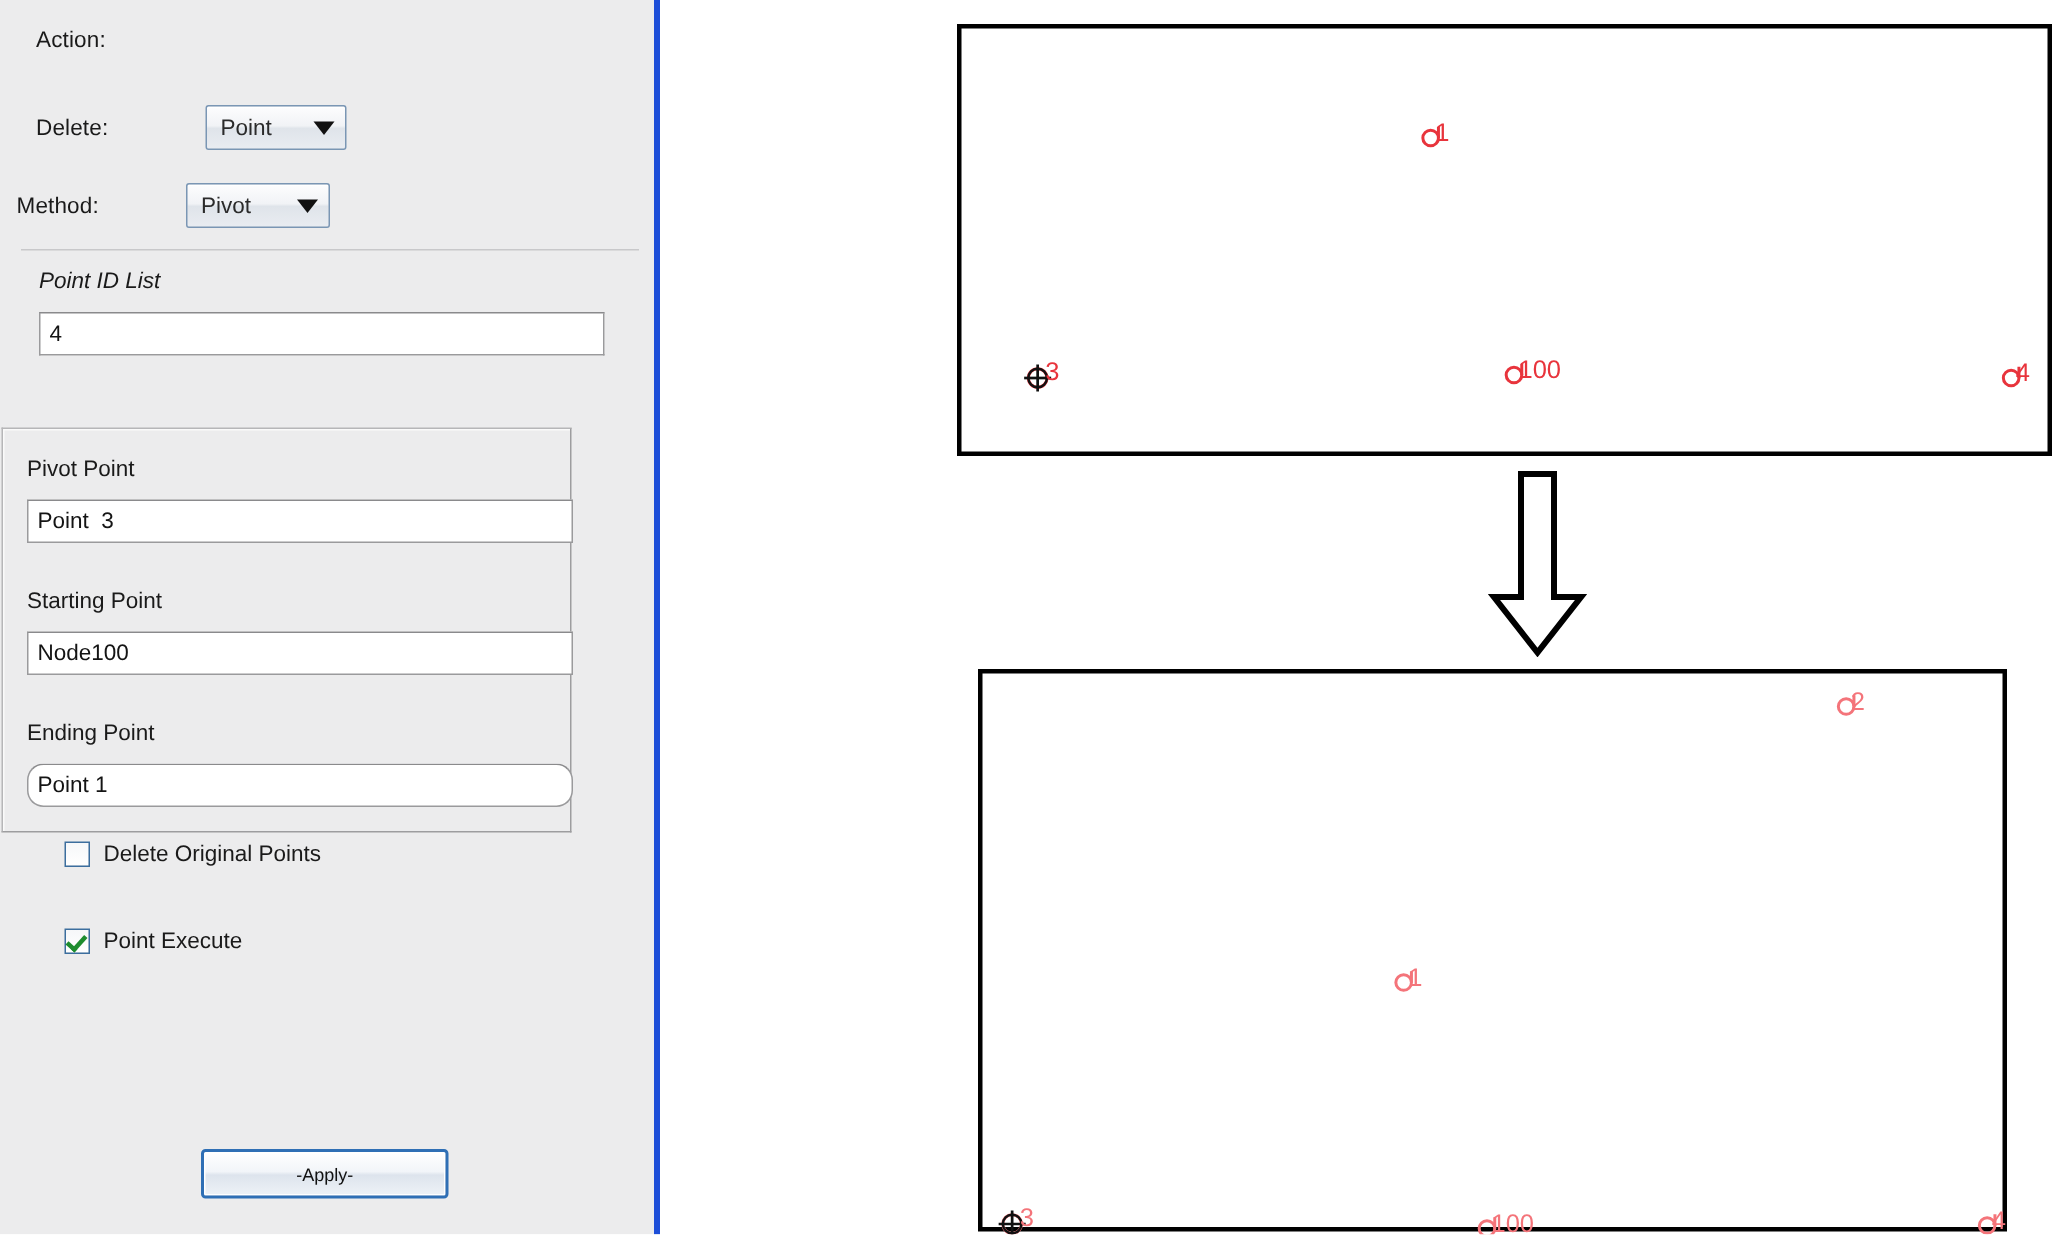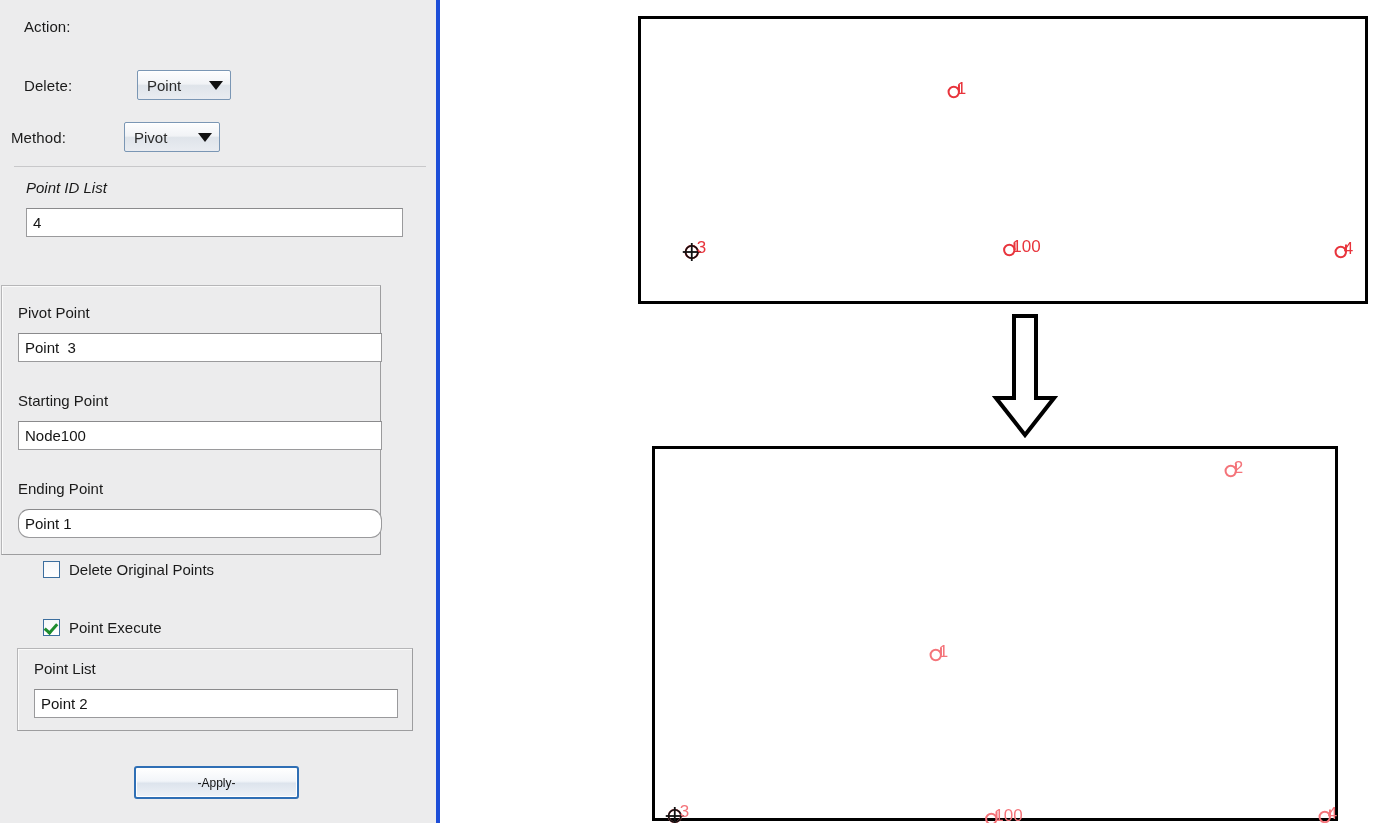--- a/index.html
+++ b/index.html
@@ -220,24 +220,20 @@
     <div class="checkrow" style="left:18px; top:561px;">
       <span class="checkbox"></span>
       <span class="check-label">Delete Original Points</span>
     </div>
 
     <div class="checkrow" style="left:18px; top:619px;">
       <span class="checkbox checked"></span>
       <span class="check-label">Point Execute</span>
     </div>
 
-    <div class="groupbox" style="left:17px; top:648px; width:396px; height:83px;">
-      <div class="field-label" style="left:16px; top:11px;">Point List</div>
-      <div class="textfield" style="left:16px; top:40px; width:364px; height:29px;">Point 2</div>
-    </div>
 
     <div class="apply-btn" style="left:134px; top:766px; width:165px; height:33px;">-Apply-</div>
   </div>
 
   <div class="viewport" id="vp-before" style="left:638px; top:16px; width:730px; height:288px;">
       <div class="marker" style="left: 315px; top: 72px;">
         <div style="display: flex; align-items: flex-start;">
           <span>
             <svg width="16" height="16" viewBox="0 0 16 16">
               <circle cx="8" cy="9" r="5.2" fill="none" stroke="#e8343c" stroke-width="2"></circle>

